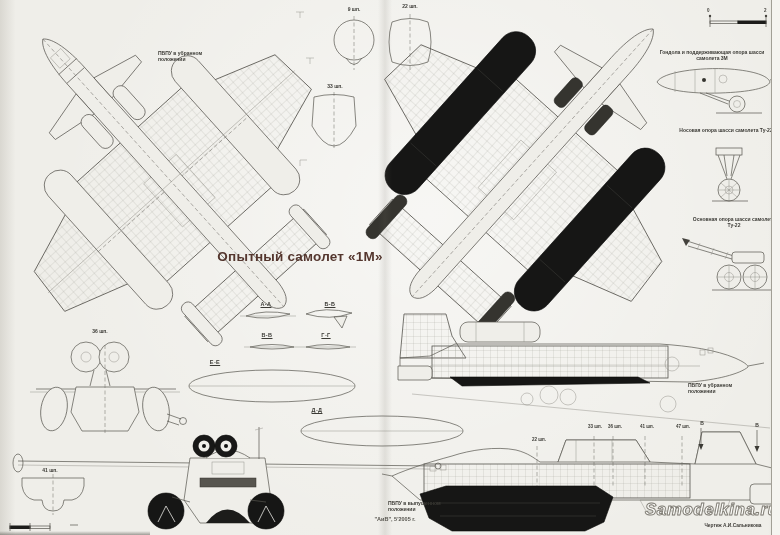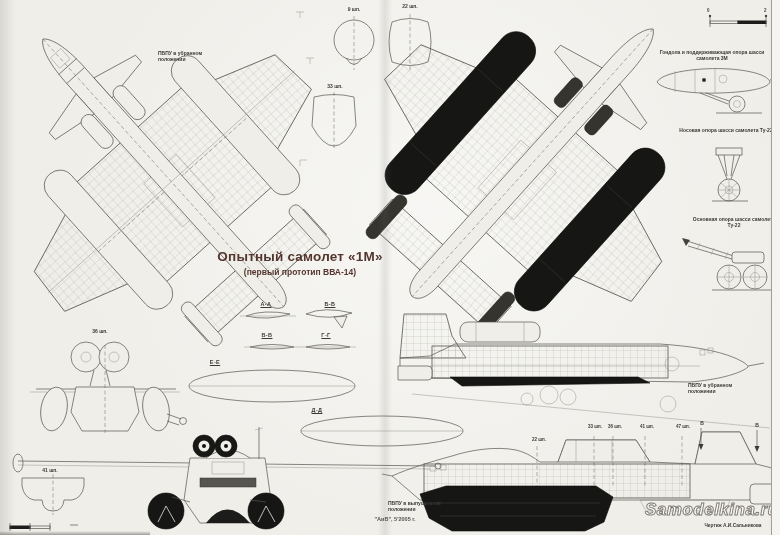--- a/index.html
+++ b/index.html
@@ -290,21 +290,20 @@
   </g>
 </svg>
 
 <div class="lbl lft" style="left:158px;top:50px;width:52px;">ПВПУ в убранном положении</div>
 
 <div class="lbl" style="left:336px;top:6px;width:36px;">9 шп.</div>
 <div class="lbl" style="left:390px;top:3px;width:40px;">22 шп.</div>
 <div class="lbl" style="left:315px;top:83px;width:40px;">33 шп.</div>
 
 <div class="title">Опытный самолет «1М»</div>
-<div class="subtitle">(первый прототип ВВА-14)</div>
 
 <div class="lbl sec" style="left:248px;top:301px;width:36px;">А-А</div>
 <div class="lbl sec" style="left:312px;top:301px;width:36px;">Б-Б</div>
 <div class="lbl sec" style="left:249px;top:332px;width:36px;">В-В</div>
 <div class="lbl sec" style="left:308px;top:332px;width:36px;">Г-Г</div>
 
 <div class="lbl" style="left:78px;top:328px;width:44px;">36 шп.</div>
 
 <div class="lbl sec" style="left:200px;top:359px;width:30px;">Е-Е</div>
 <div class="lbl sec" style="left:302px;top:407px;width:30px;">Д-Д</div>

